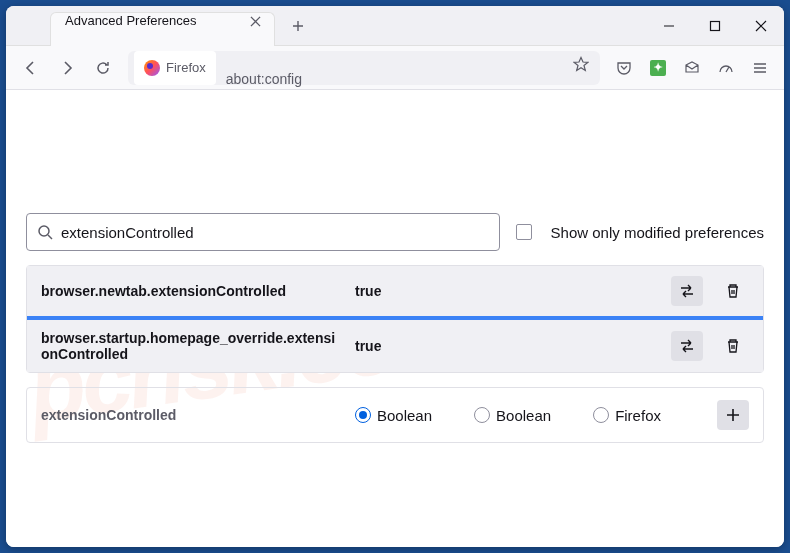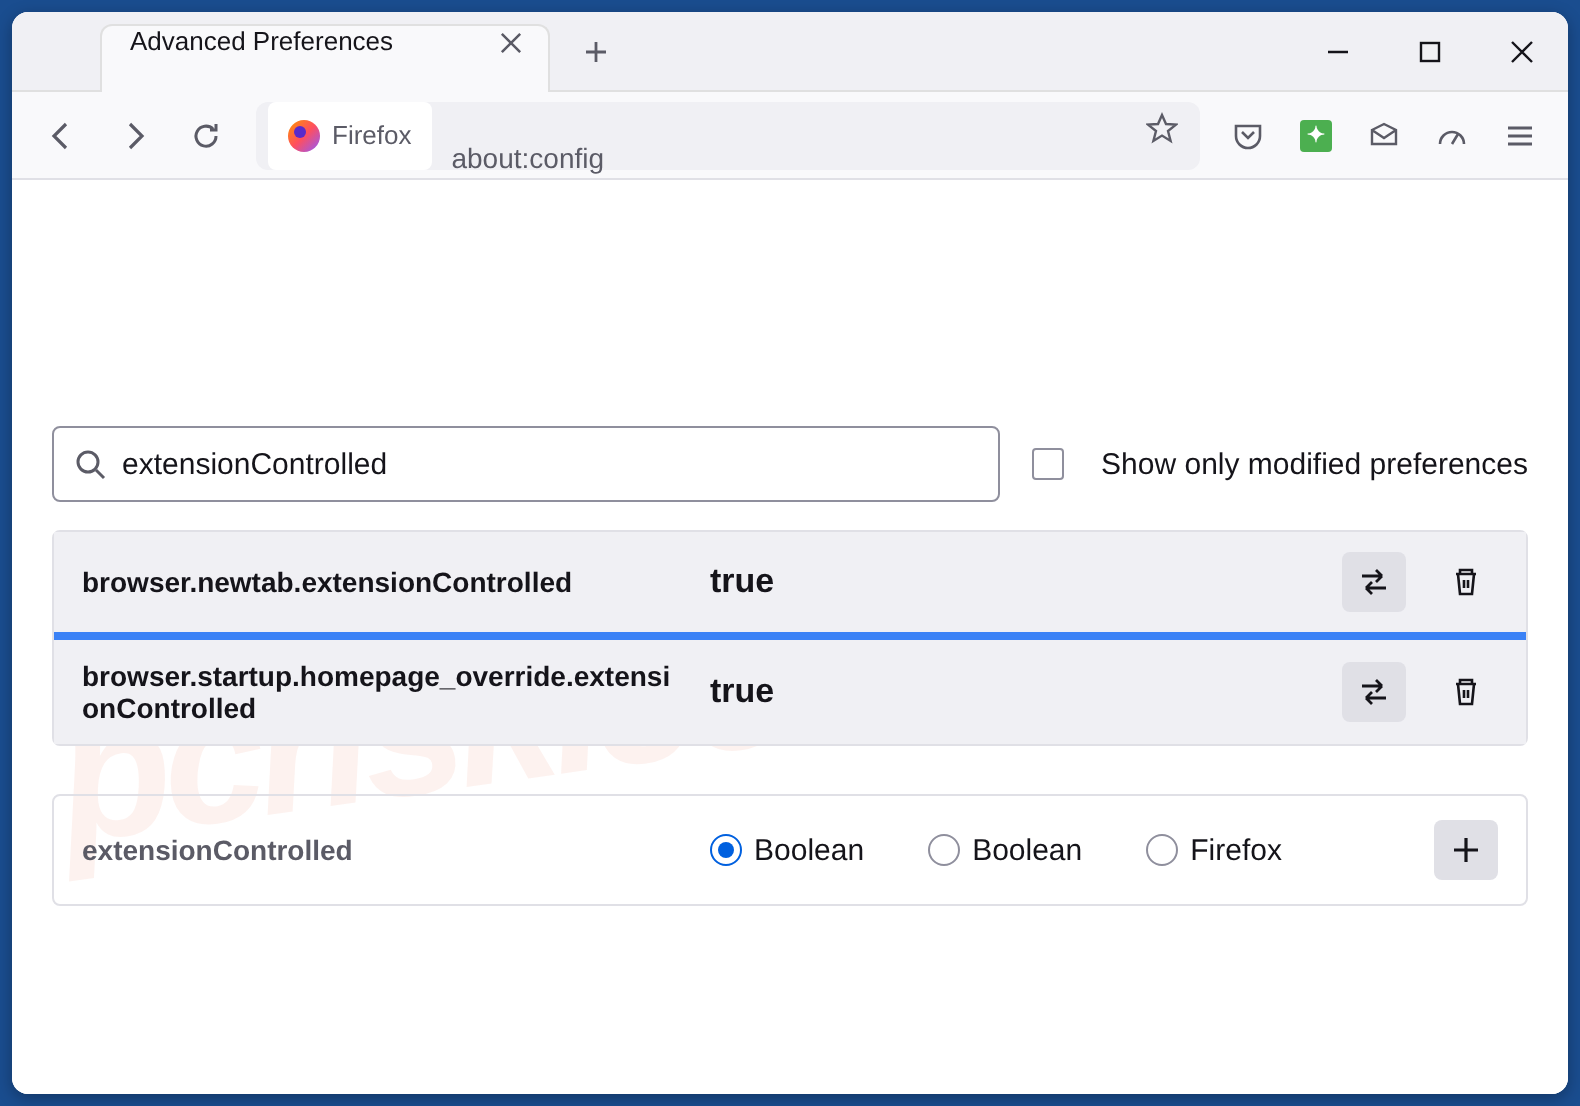--- a/index.html
+++ b/index.html
@@ -26,30 +26,30 @@
 .toolicon { width: 32px; height: 32px; display: flex; align-items: center; justify-content: center; cursor: pointer; color: #5b5b66; }
 
 .content { flex: 1; background: #fff; padding: 18px 20px; overflow-y: auto; position: relative; }
 .search-row { display: flex; align-items: center; gap: 16px; margin-bottom: 14px; }
 .search-box { flex: 1; display: flex; align-items: center; height: 38px; border: 1px solid #8f8f9d; border-radius: 4px; padding: 0 10px; gap: 8px; }
 .search-box svg { width: 16px; height: 16px; fill: #5b5b66; }
 .search-box input { flex: 1; border: none; outline: none; font-size: 15px; color: #15141a; }
 .checkbox-lbl { display: flex; align-items: center; gap: 19px; font-size: 15px; color: #15141a; }
 .checkbox-lbl .cb { width: 16px; height: 16px; border: 1px solid #8f8f9d; border-radius: 2px; }
 
-.prefs { border: 1px solid #e0e0e6; border-radius: 4px; margin-bottom: 24px; }
+.prefs { border: 1px solid #e0e0e6; border-radius: 4px; margin-bottom: 14px; }
 .pref-row { display: flex; align-items: center; padding: 10px 14px; gap: 14px; background: #f0f0f4; }
 .pref-row + .pref-row { border-top: 4px solid #3b82f6; }
 .pref-name { width: 300px; font-size: 14px; font-weight: 700; color: #15141a; word-break: break-word; }
-.pref-value { flex: 1; font-size: 17px; font-weight: 700; color: #15141a; }
+.pref-value { flex: 1; font-size: 14px; font-weight: 700; color: #15141a; }
 .pref-btn { width: 32px; height: 30px; display: flex; align-items: center; justify-content: center; cursor: pointer; background: #e0e0e6; border-radius: 4px; }
 
 .newpref { display: flex; align-items: center; padding: 12px 14px; gap: 14px; border: 1px solid #e0e0e6; border-radius: 4px; }
 .newpref-name { width: 300px; font-size: 14px; font-weight: 700; color: #5b5b66; }
-.type-opts { flex: 1; display: flex; gap: 32px; }
+.type-opts { flex: 1; display: flex; gap: 42px; }
 .type-opt { display: flex; align-items: center; gap: 6px; font-size: 15px; color: #15141a; }
 .radio { width: 16px; height: 16px; border-radius: 50%; border: 1px solid #8f8f9d; display: flex; align-items: center; justify-content: center; }
 .radio.sel { border-color: #0060df; }
 .radio.sel::after { content: ""; width: 8px; height: 8px; border-radius: 50%; background: #0060df; }
 
 .watermark { position: absolute; top: 55%; left: 50%; transform: translate(-50%,-50%) rotate(-8deg); font-size: 92px; font-weight: 700; color: rgba(230,90,50,0.08); pointer-events: none; letter-spacing: -4px; font-style: italic; z-index: 0; }
 .content > * { position: relative; z-index: 1; }
 
 .ff-icon { width: 16px; height: 16px; border-radius: 50%; background: linear-gradient(135deg,#ff9500 0%,#ff4f5e 50%,#9059ff 100%); position: relative; }
 .ff-icon::after { content:""; position:absolute; top:3px; left:3px; width:6px; height:6px; border-radius:50%; background:#592acb; }

